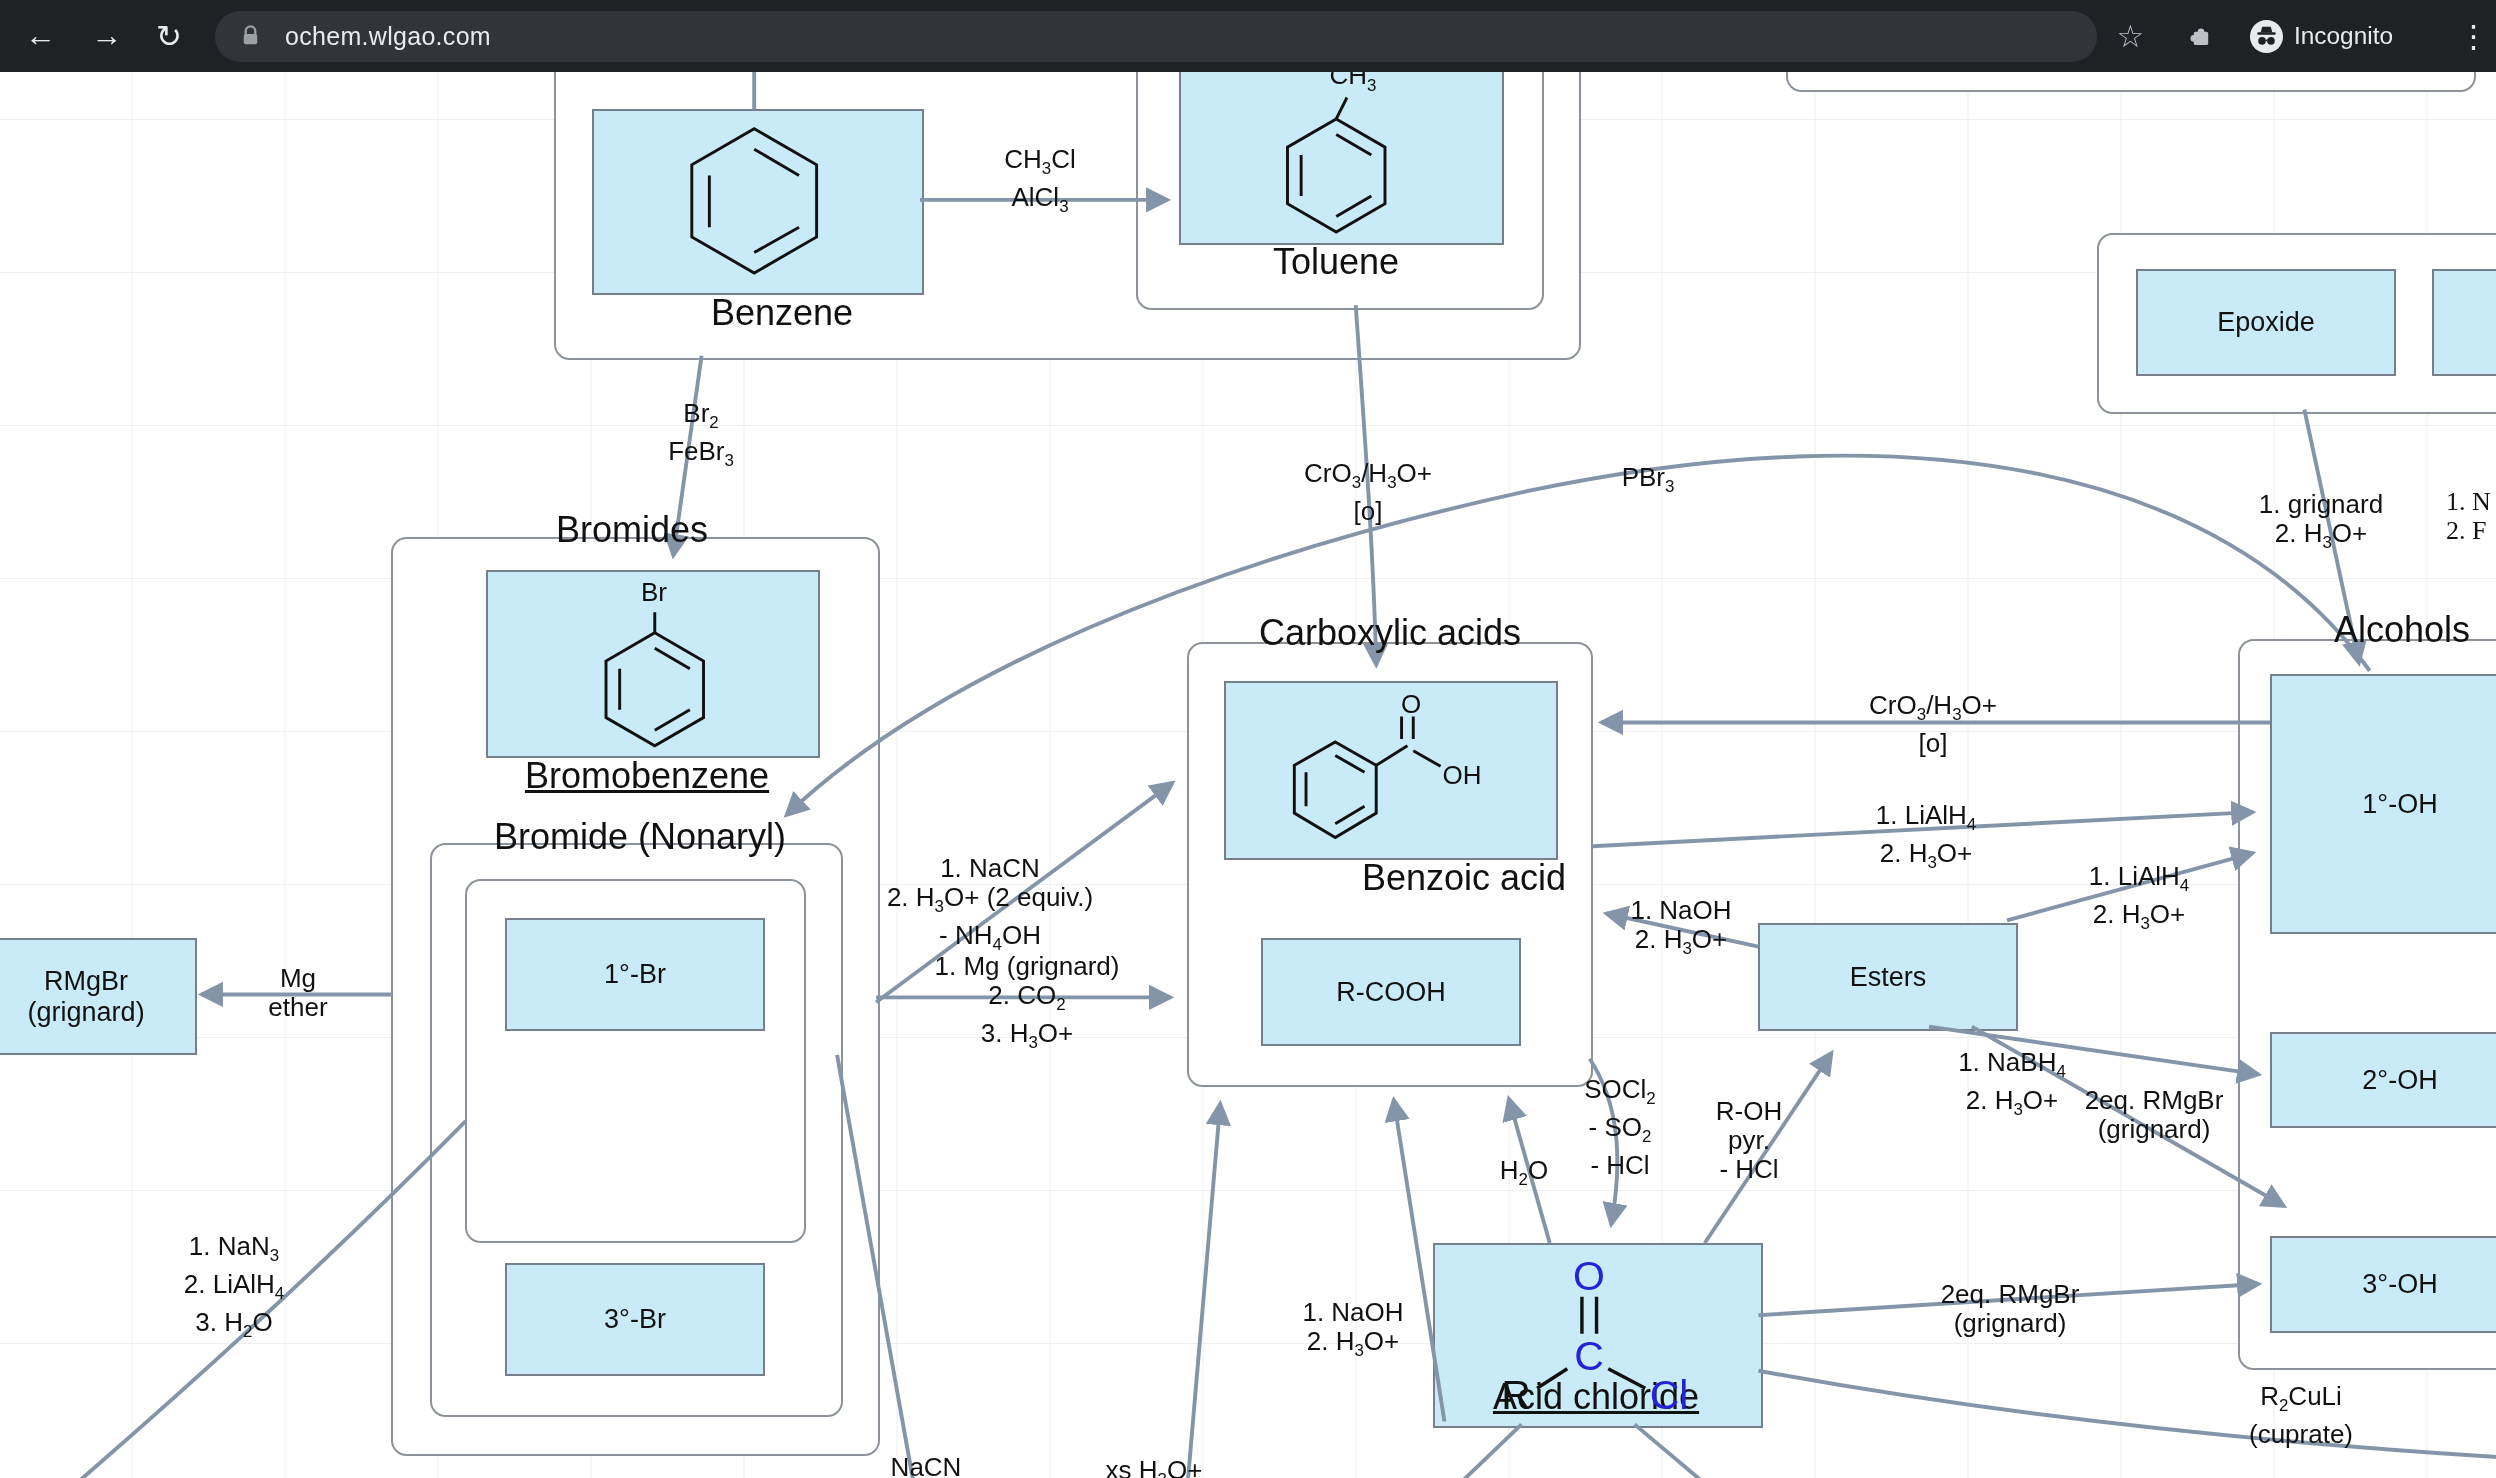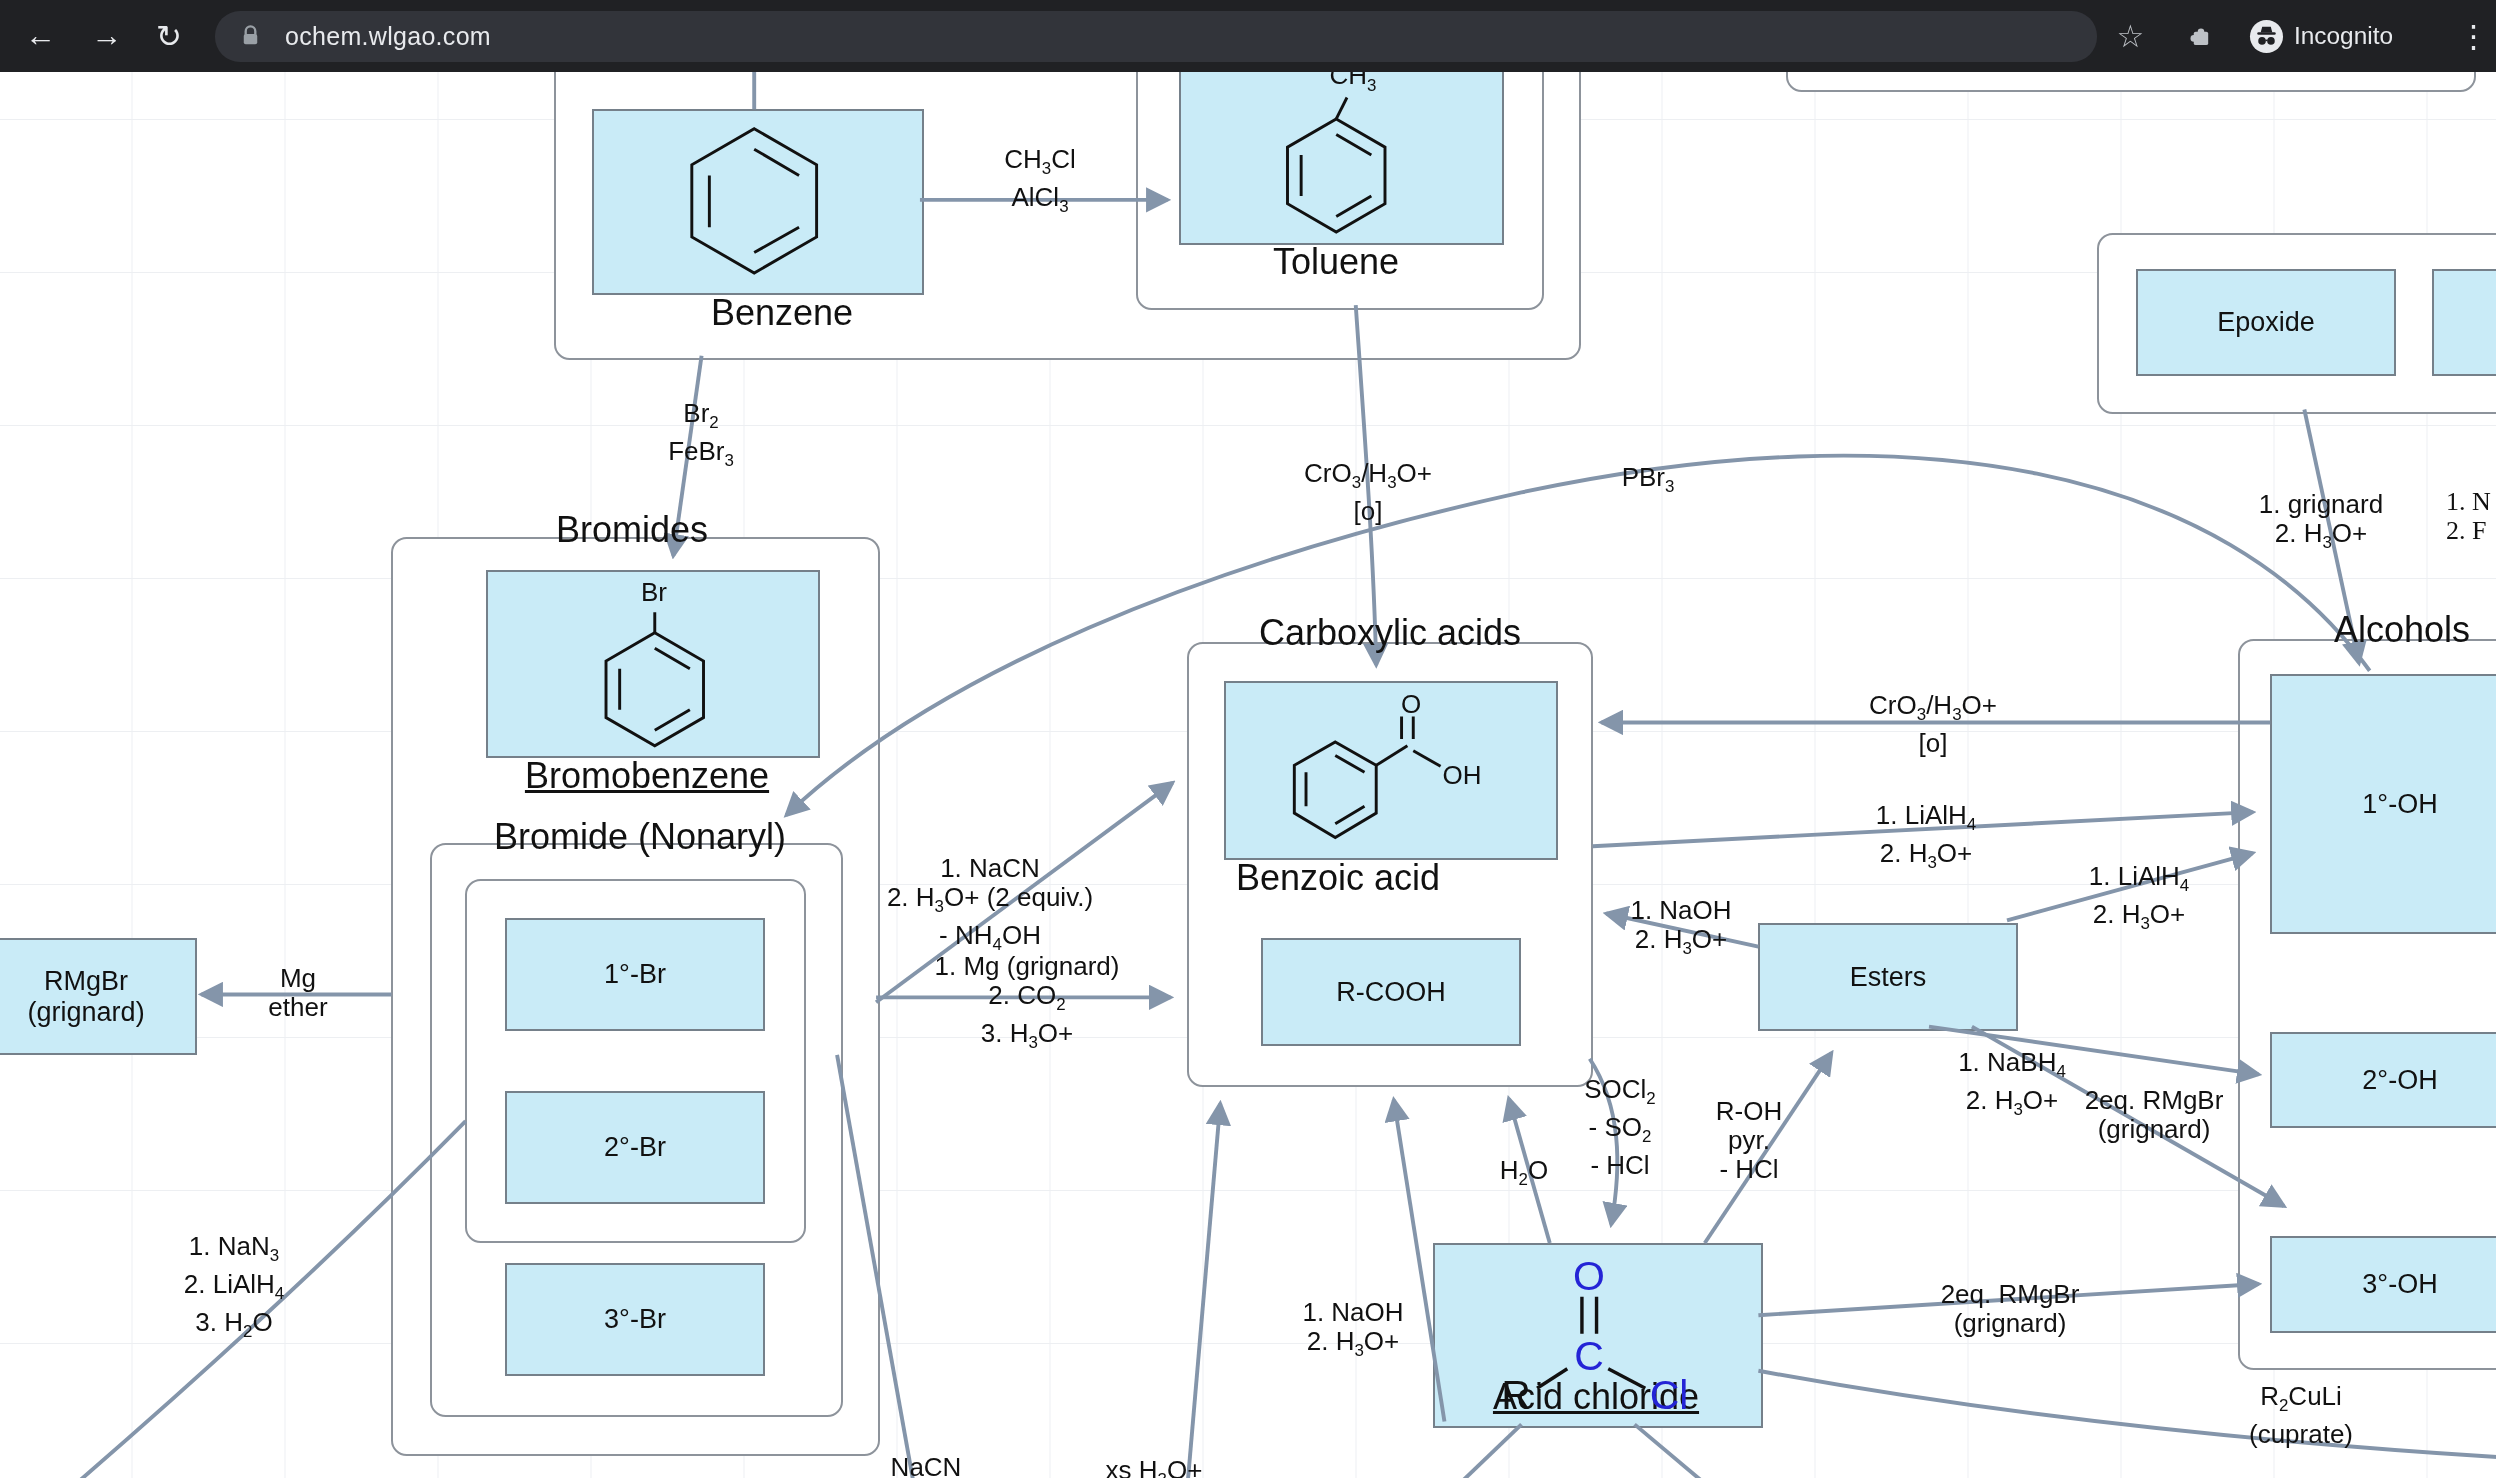--- a/index.html
+++ b/index.html
@@ -72,23 +72,20 @@
   <div class="grp" style="left:430px; top:843px; width:409px; height:570px;"></div>
   <div class="grp" style="left:465px; top:879px; width:337px; height:360px;"></div>
   <div class="grp" style="left:1187px; top:642px; width:402px; height:441px;"></div>
   <div class="grp" style="left:2238px; top:639px; width:371px; height:727px;"></div>
 
   <div class="node" style="left:592px; top:109px; width:328px; height:182px;"></div>
   <div class="node" style="left:1179px; top:39px; width:321px; height:202px;"></div>
   <div class="node" style="left:486px; top:570px; width:330px; height:184px;"></div>
   <div class="node" style="left:505px; top:918px; width:256px; height:109px;">
       <span>1°-Br</span>
-    </div>
-  <div class="node" style="left:505px; top:1091px; width:256px; height:109px;">
-      <span>2°-Br</span>
     </div>
   <div class="node" style="left:505px; top:1263px; width:256px; height:109px;">
       <span>3°-Br</span>
     </div>
   <div class="node" style="left:-24.4px; top:938px; width:217px; height:113px;">
     <span>RMgBr</span>
     <span>(grignard)</span>
   </div>
   <div class="node" style="left:1224px; top:681px; width:330px; height:175px;"></div>
   <div class="node" style="left:1261px; top:938px; width:256px; height:104px;">
@@ -176,21 +173,21 @@
   </svg>
 
   <div class="cap" style="left:632px; top:509px;">Bromides</div>
   <div class="cap" style="left:640px; top:816px;">Bromide (Nonaryl)</div>
   <div class="cap" style="left:1390px; top:612px;">Carboxylic acids</div>
   <div class="cap" style="left:2402px; top:609px;">Alcohols</div>
 
   <div class="cap" style="left:754px; top:292px;margin-left:28px;">Benzene</div>
   <div class="cap" style="left:1336px; top:241px;">Toluene</div>
   <div class="cap" style="left:647px; top:755px;text-decoration:underline;">Bromobenzene</div>
-  <div class="cap" style="left:1338px; top:857px;text-align:right;">Benzoic acid</div>
+  <div class="cap" style="left:1464px; top:857px;text-align:right;">Benzoic acid</div>
   <div class="cap" style="left:1596px; top:1376px;text-decoration:underline;">Acid chloride</div>
 
   <div class="atom" style="left:1353px; top:78px;">CH<sub>3</sub></div>
   <div class="atom" style="left:654px; top:592px;">Br</div>
   <div class="atom" style="left:1411px; top:704px;">O</div>
   <div class="atom" style="left:1462px; top:775px;">OH</div>
   <div class="atom big" style="left:1516px; top:1395px;">R</div>
   <div class="atom big blue" style="left:1589px; top:1356px;">C</div>
   <div class="atom big blue" style="left:1589px; top:1276px;">O</div>
   <div class="atom big blue" style="left:1669px; top:1395px;">Cl</div>

